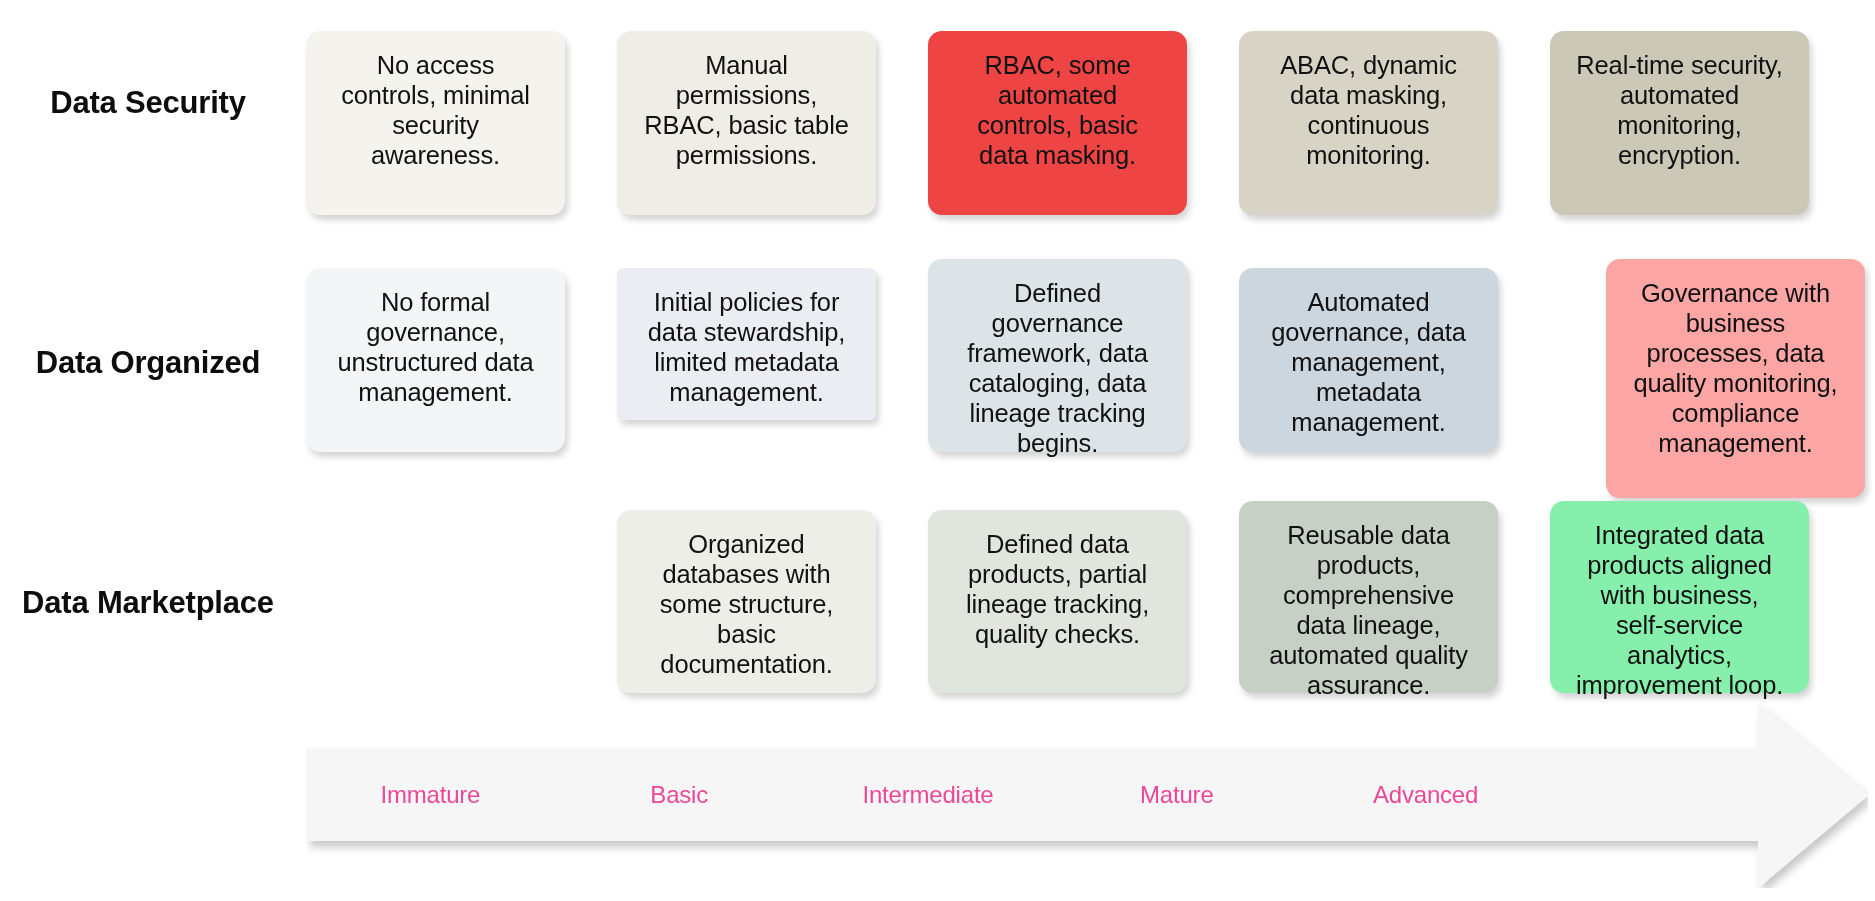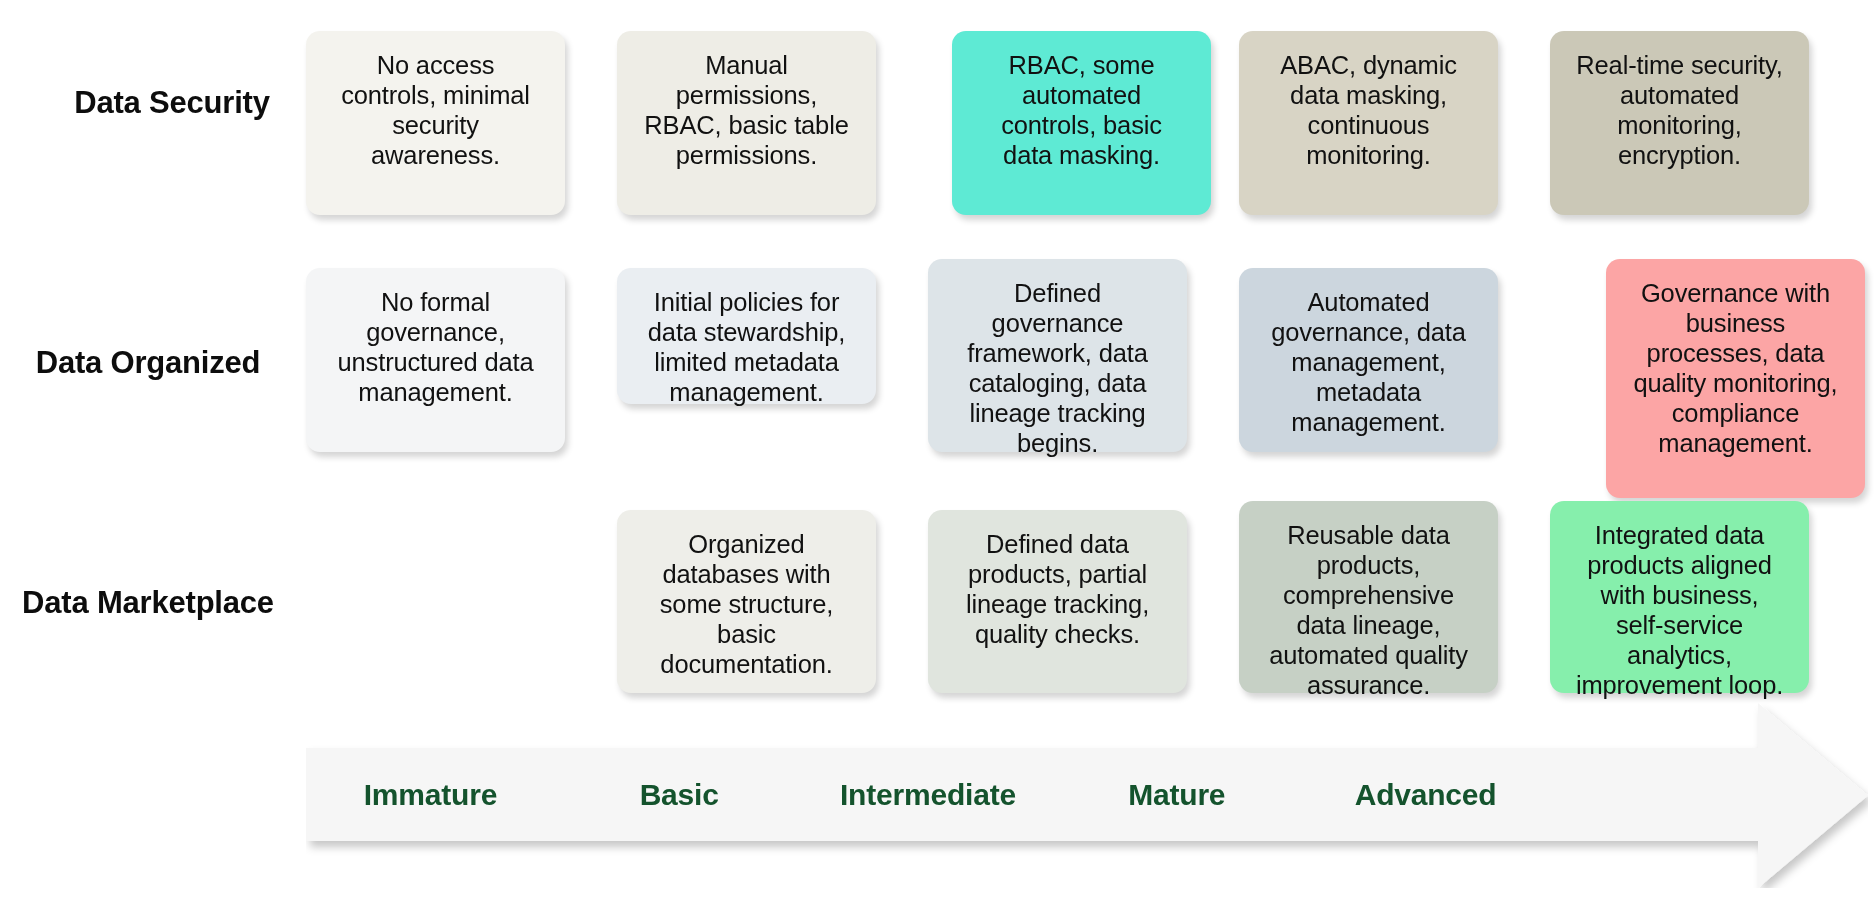--- a/index.html
+++ b/index.html
@@ -78,46 +78,46 @@
     width: 1244px;
     height: 93px;
     display: flex;
   }
   .arrow-label {
     width: 311px;
     height: 93px;
     display: flex;
     align-items: center;
     justify-content: center;
-    font-size: 30px;
-    font-weight: 700;
-    color: #14532d;
+    font-size: 24px;
+    font-weight: 400;
+    color: #ec4899;
     letter-spacing: -0.2px;
   }
 </style>
 </head>
 <body>
 
 <div id="stage">
 
-  <div class="row-label" style="top:86px;padding-left:24px;">Data Security</div>
+  <div class="row-label" style="top:86px;">Data Security</div>
 
   <div class="card" style="left:306px; top:31px; height:184px; background:#f4f3ee;">
     <span class="card-text">No access
 controls, minimal
 security
 awareness.</span>
   </div>
   <div class="card" style="left:617px; top:31px; height:184px; background:#eeede6;">
     <span class="card-text">Manual
 permissions,
 RBAC, basic table
 permissions.</span>
   </div>
-  <div class="card" style="left:928px; top:31px; height:184px; background:#5eead4;margin-left:24px;">
+  <div class="card" style="left:928px; top:31px; height:184px; background:#ef4444;">
     <span class="card-text">RBAC, some
 automated
 controls, basic
 data masking.</span>
   </div>
   <div class="card" style="left:1239px; top:31px; height:184px; background:#d8d4c5;">
     <span class="card-text">ABAC, dynamic
 data masking,
 continuous
 monitoring.</span>
@@ -130,21 +130,21 @@
   </div>
 
   <div class="row-label" style="top:346px;">Data Organized</div>
 
   <div class="card" style="left:306px; top:268px; height:184px; background:#f4f5f6;">
     <span class="card-text">No formal
 governance,
 unstructured data
 management.</span>
   </div>
-  <div class="card" style="left:617px; top:268px; height:136px; background:#eaeef2;">
+  <div class="card" style="left:617px; top:268px; height:152px; background:#eaeef2;border-radius:6px;">
     <span class="card-text">Initial policies for
 data stewardship,
 limited metadata
 management.</span>
   </div>
   <div class="card" style="left:928px; top:259px; height:193px; background:#dde4e8;">
     <span class="card-text">Defined
 governance
 framework, data
 cataloging, data

